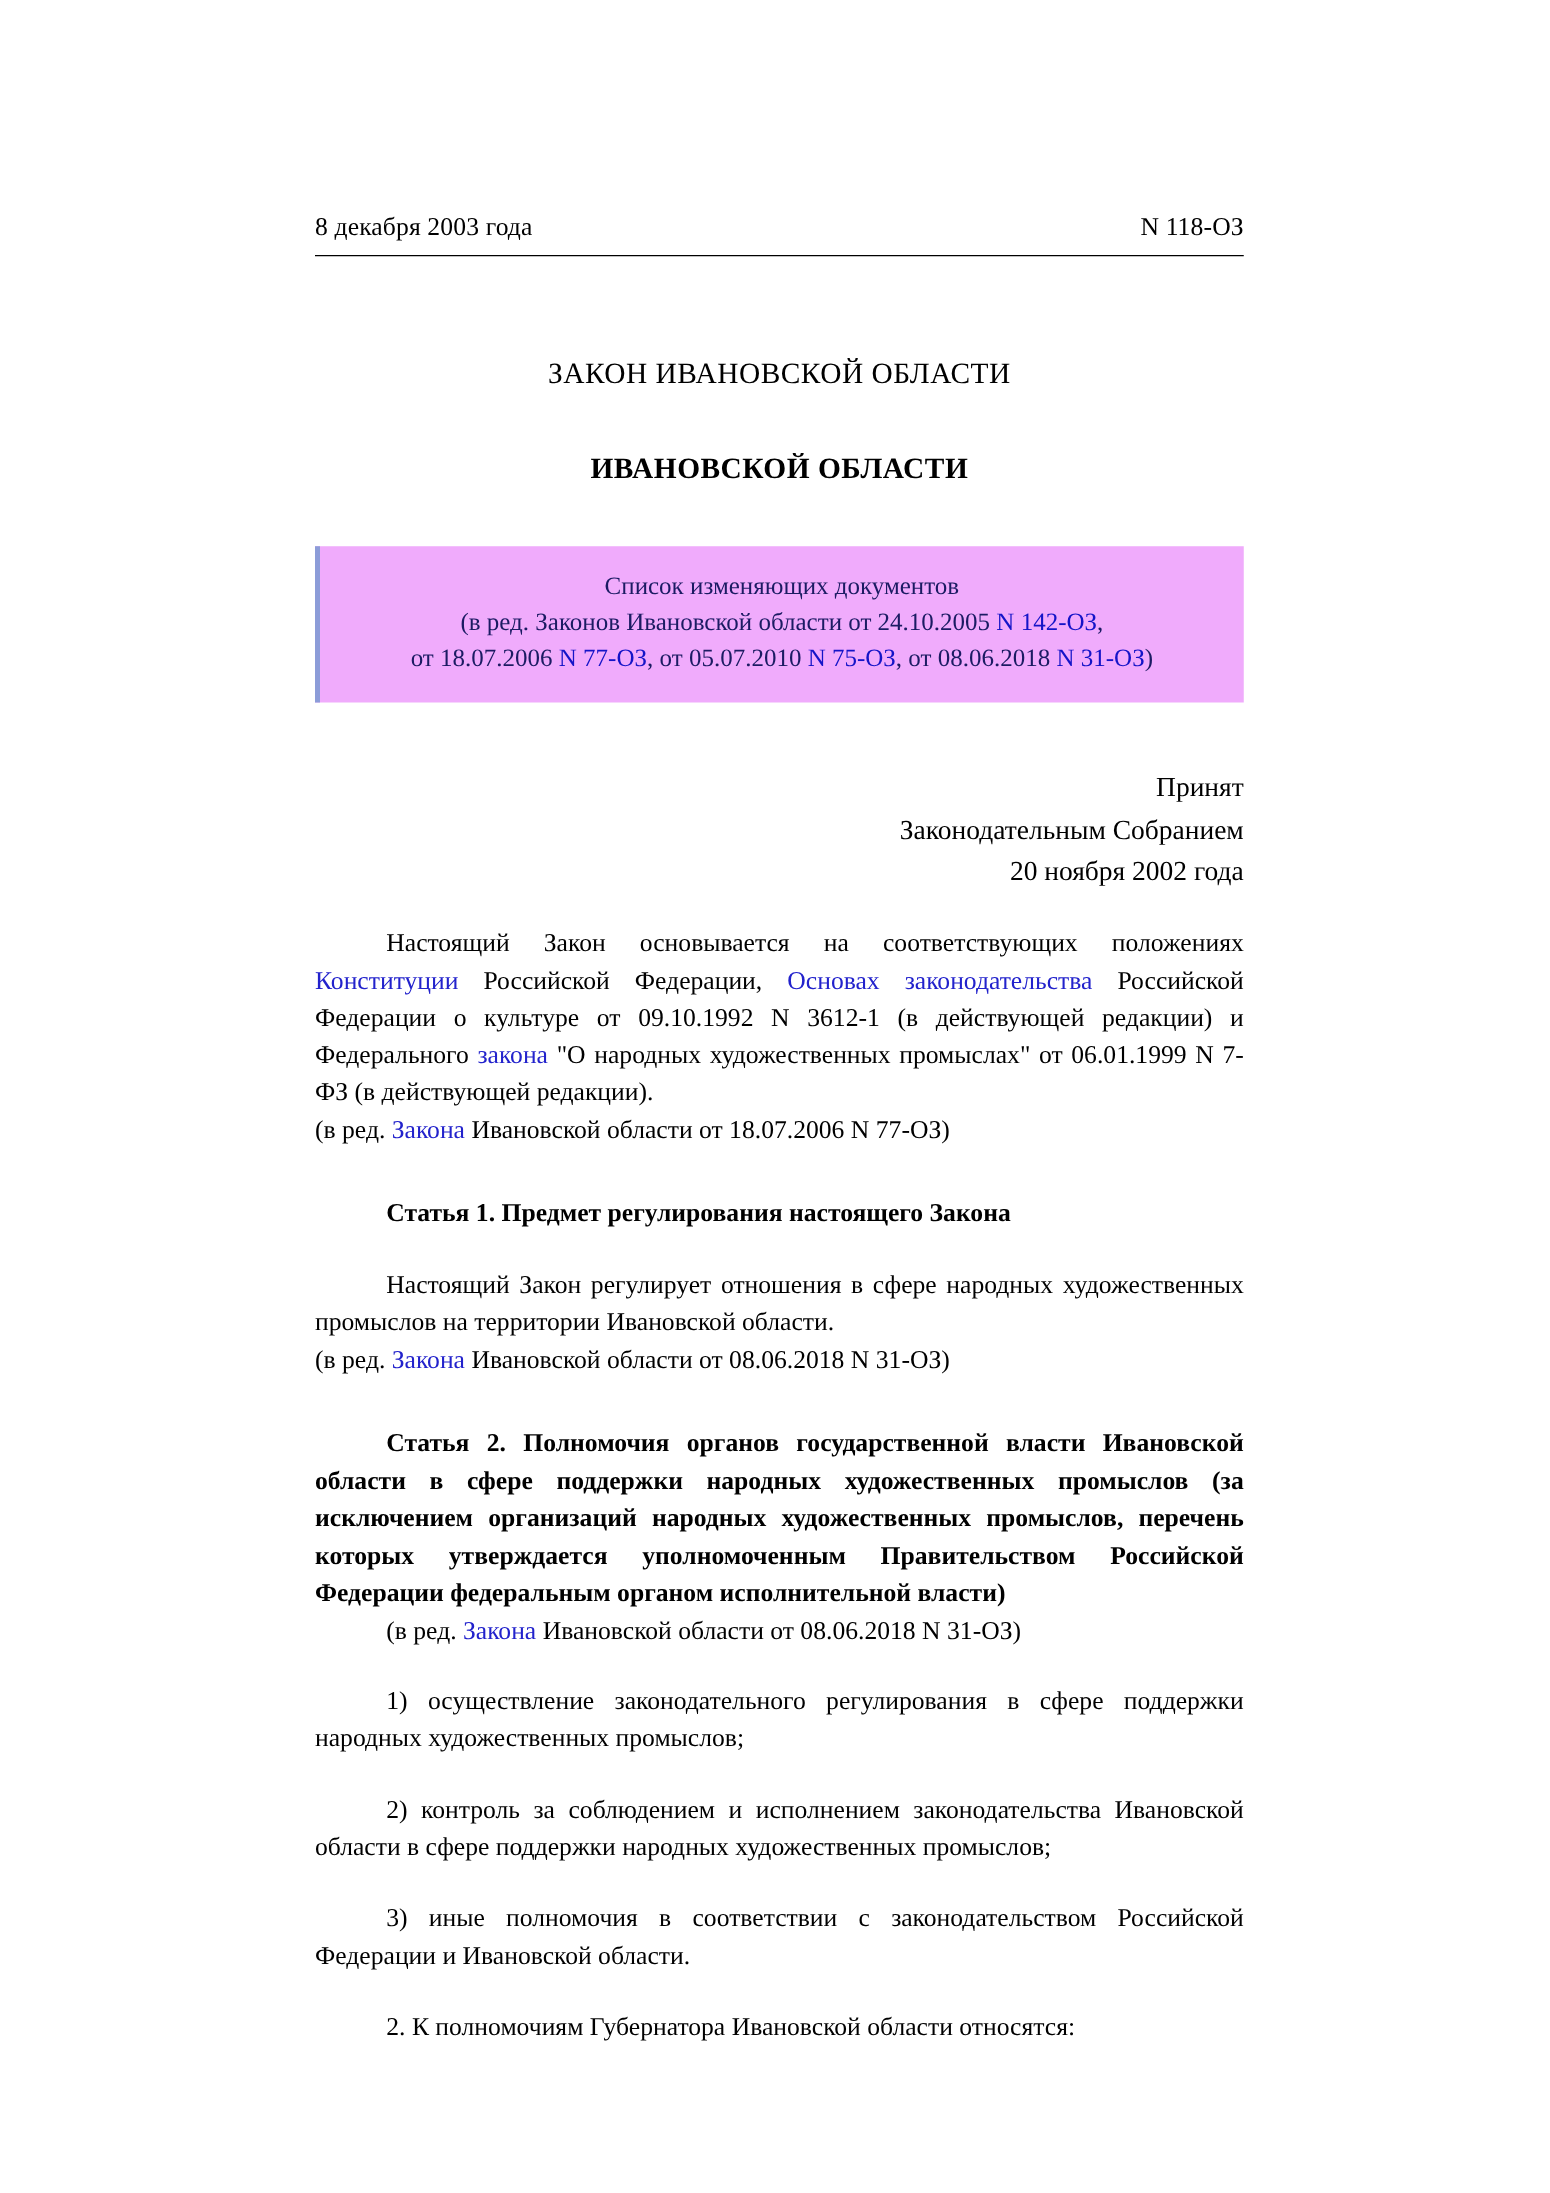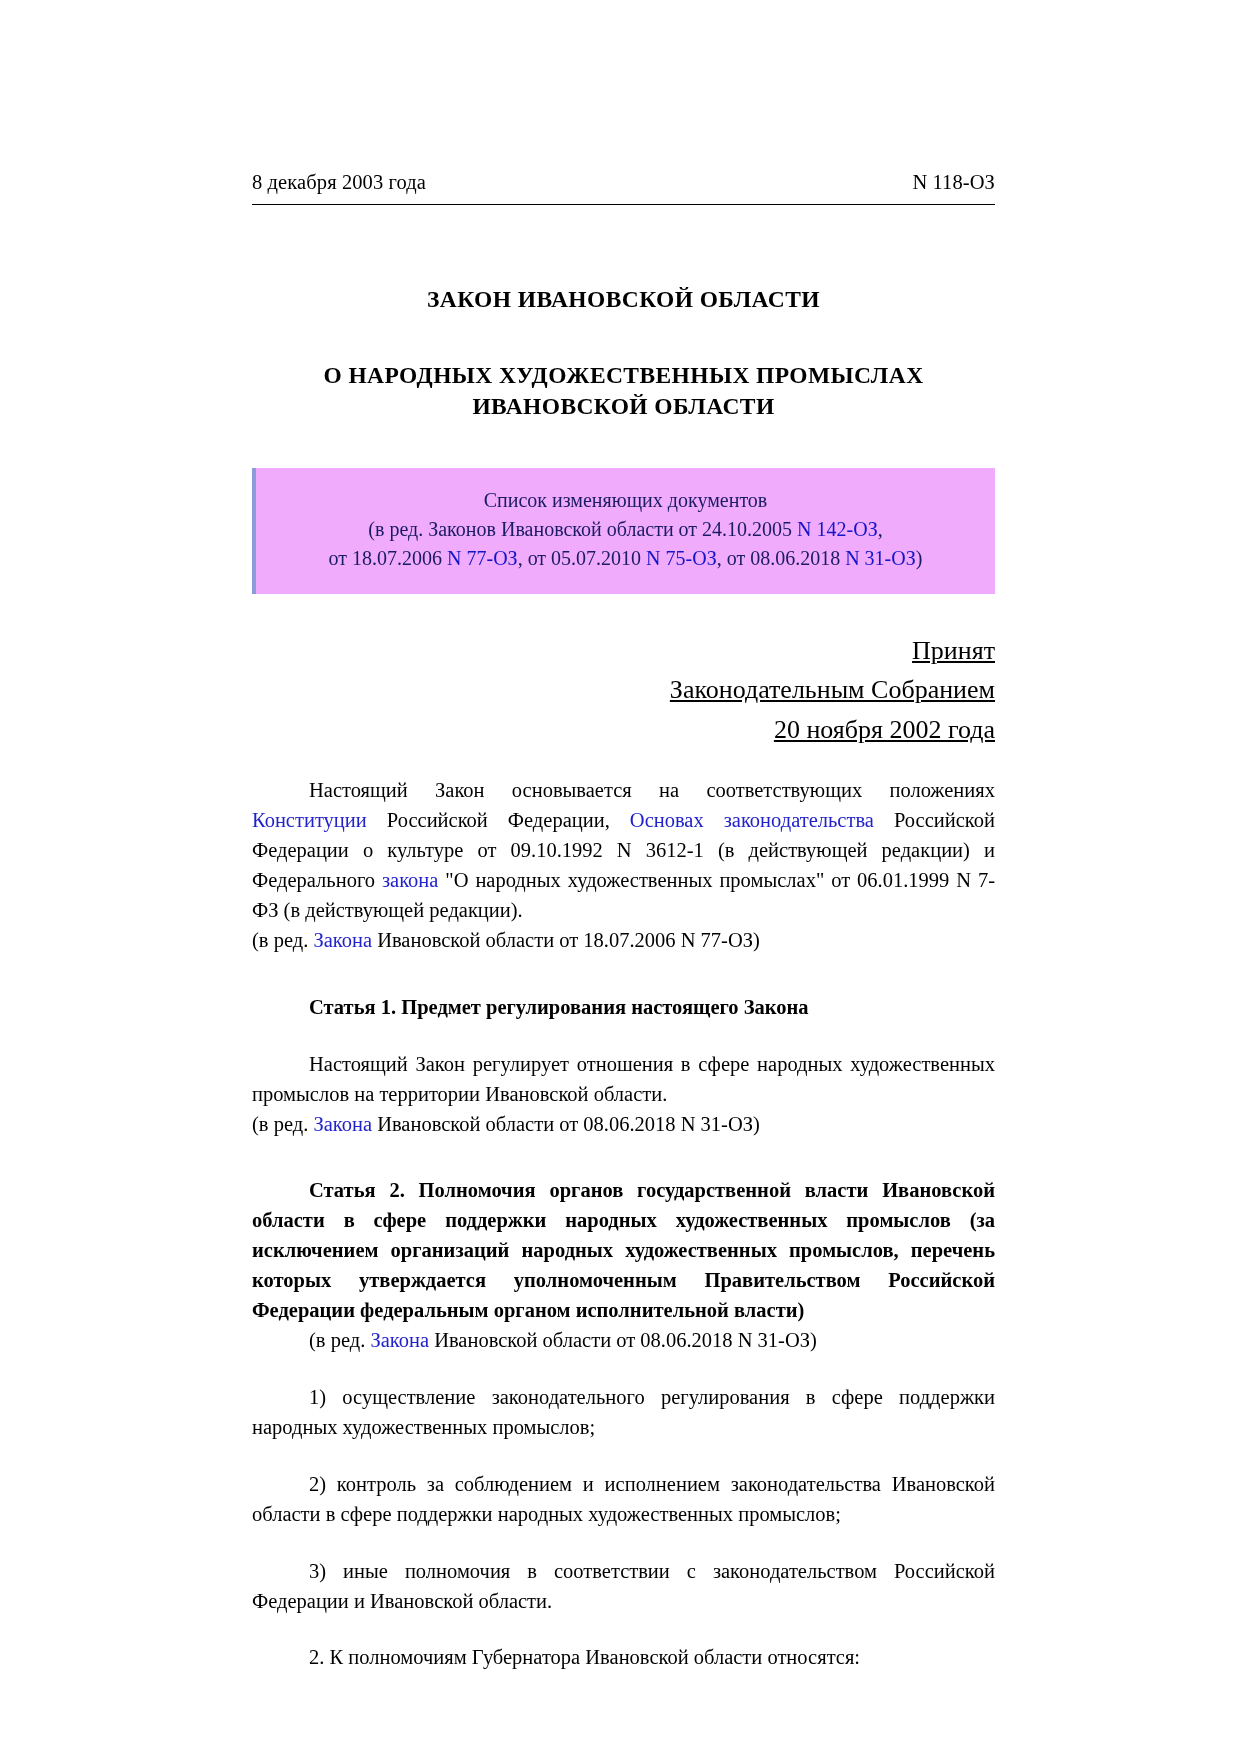--- a/index.html
+++ b/index.html
@@ -33,21 +33,21 @@
     letter-spacing: 0.1px;
     padding-bottom: 9px;
     border-bottom: 1.4px solid #000000;
   }
   .doc-header .hdr-left { white-space: nowrap; }
   .doc-header .hdr-right { white-space: nowrap; }
 
   
   .title-main {
     text-align: center;
-    font-weight: bold;
+    font-weight: normal;
     font-size: 23.5px;
     letter-spacing: 0.4px;
     margin: 81px 0 0 0;
   }
   .title-sub {
     text-align: center;
     font-weight: bold;
     font-size: 23.5px;
     letter-spacing: 0.4px;
     line-height: 1.33;
@@ -70,25 +70,24 @@
   .changes-box .cb-line { display: block; }
   .changes-box .cb-title { display: block; }
   .lnk-blue {
     color: #1414c8;
     text-decoration: none;
     text-align: center;
   }
 
   
   .adoption {
-    margin: 37px 0 0 0;
+    margin: 51px 0 0 0;
     text-align: right;
-    font-size: 26px;
+    font-size: 22px;
     line-height: 1.52;
-    text-decoration: underline;
   }
   .adoption span { display: block; }
 
   
   .para {
     margin: 27px 0 0 0;
     font-size: 20.5px;
     line-height: 1.46;
     text-align: justify;
     text-indent: 57px;
@@ -120,21 +119,20 @@
 <div class="page">
 
   <div class="doc-header">
     <div class="hdr-left">8 декабря 2003 года</div>
     <div class="hdr-right">N 118-ОЗ</div>
   </div>
 
   <h1 class="title-main">ЗАКОН ИВАНОВСКОЙ ОБЛАСТИ</h1>
 
   <h2 class="title-sub">
-    <span class="ln">О НАРОДНЫХ ХУДОЖЕСТВЕННЫХ ПРОМЫСЛАХ</span>
     <span class="ln">ИВАНОВСКОЙ ОБЛАСТИ</span>
   </h2>
 
   <div class="changes-box">
     <span class="cb-title">Список изменяющих документов</span>
     <span class="cb-line"><span>(в ред. Законов Ивановской области от 24.10.2005 </span><a class="lnk-blue" href="#">N 142-ОЗ</a><span>,</span></span>
     <span class="cb-line"><span>от 18.07.2006 </span><a class="lnk-blue" href="#">N 77-ОЗ</a><span>, от 05.07.2010 </span><a class="lnk-blue" href="#">N 75-ОЗ</a><span>, от 08.06.2018 </span><a class="lnk-blue" href="#">N 31-ОЗ</a><span>)</span></span>
   </div>
 
   <div class="adoption">

